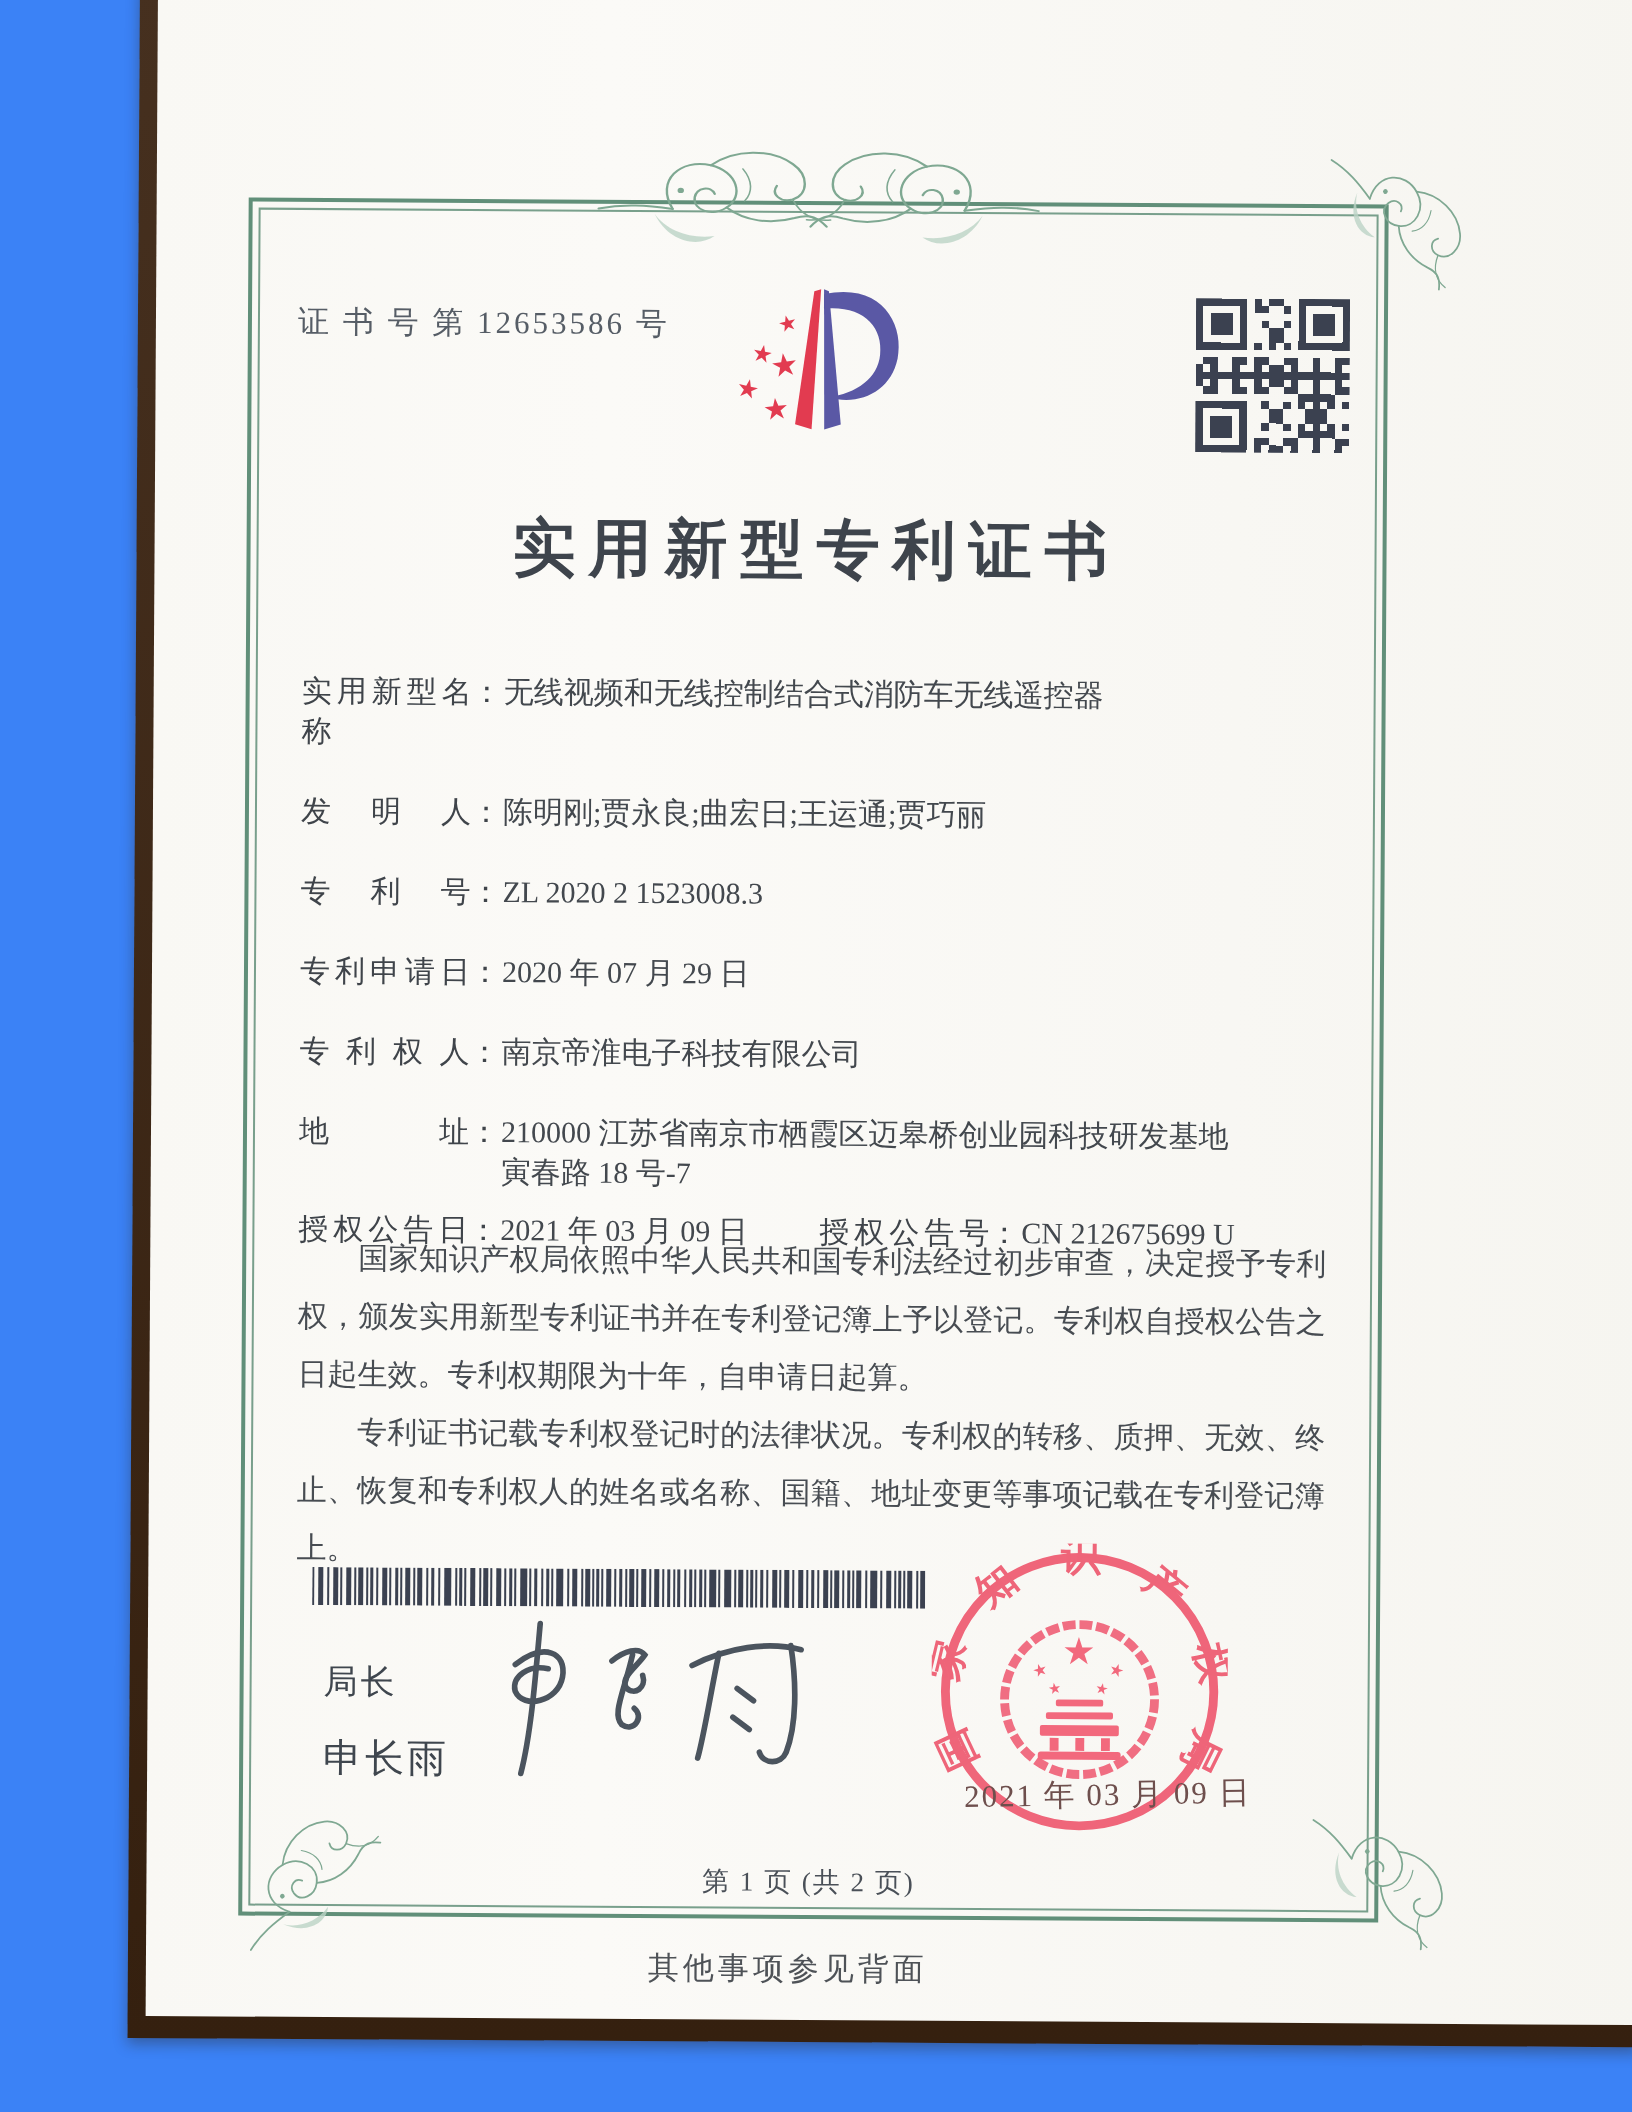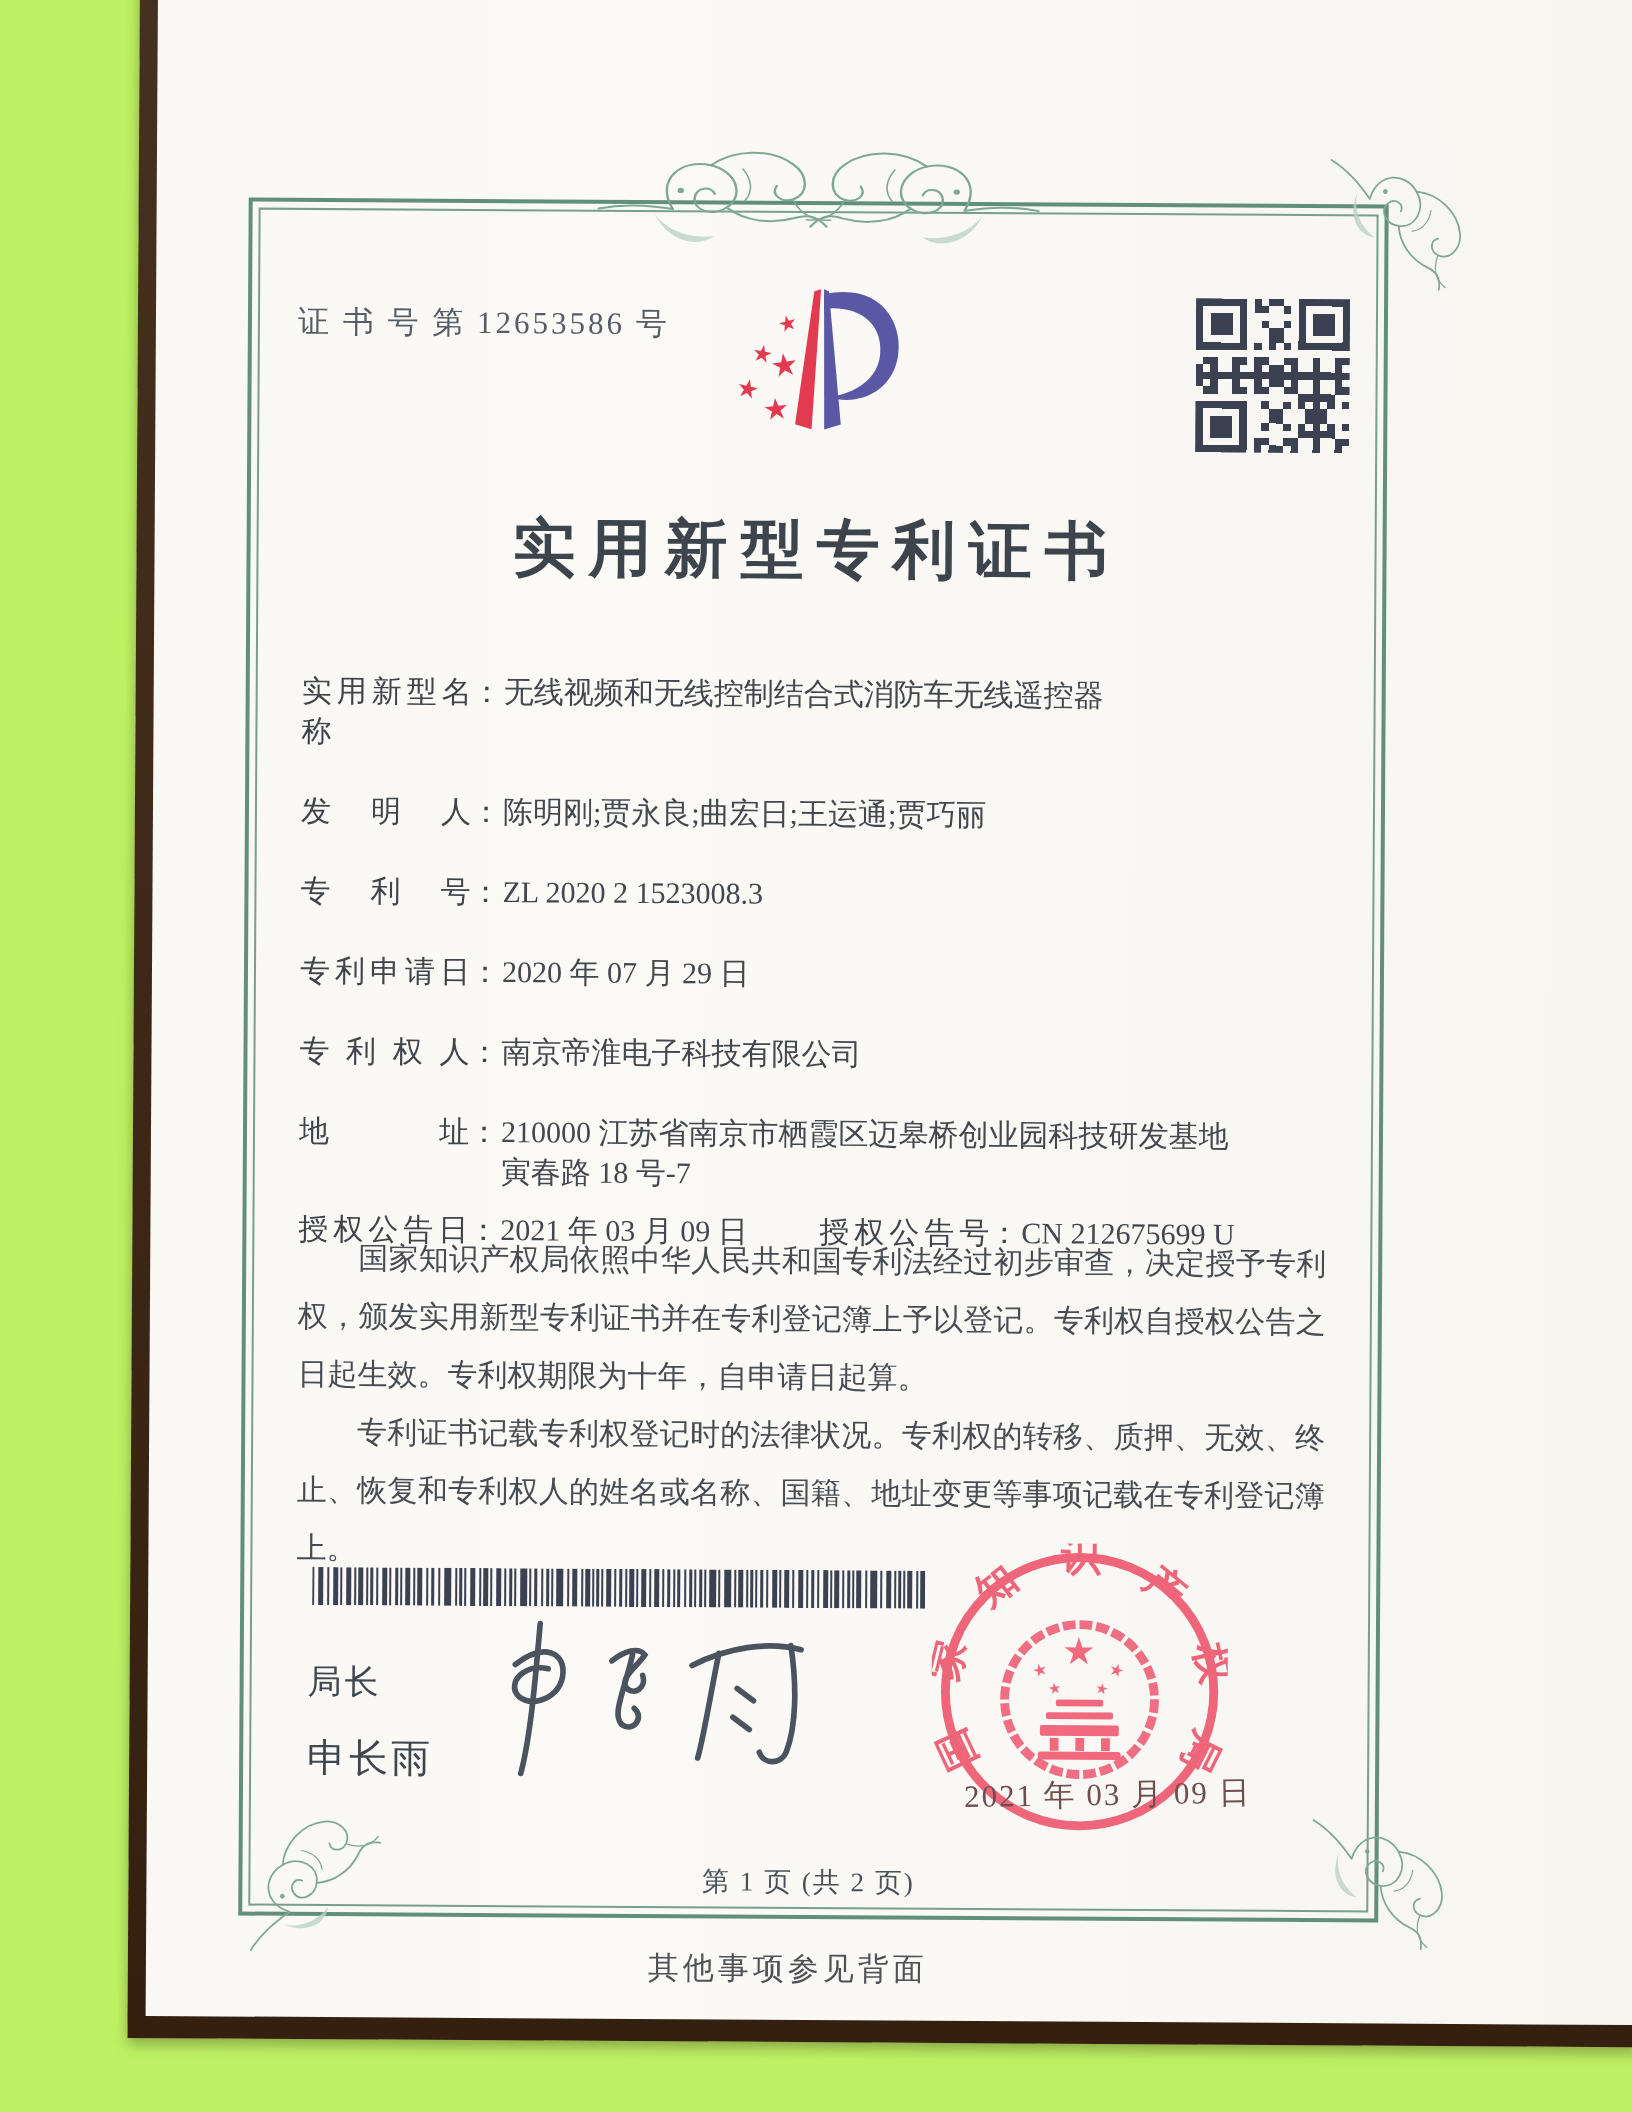--- a/index.html
+++ b/index.html
@@ -3,21 +3,21 @@
 <meta charset="utf-8">
 <style>
   :root{
     --green:#618f79; --orn:#7fa892; --orn-light:#bcd3c5;
     --red:#ef5b71; --logored:#e23b50; --logoblue:#5a58a5;
     --ink:#474d54; --code:#3b4150; --brown:#3a2517;
   }
   *{margin:0;padding:0;box-sizing:border-box;}
   html,body{width:1632px;height:2112px;background:#ffffff;overflow:hidden;}
   body{font-family:"Liberation Serif","DejaVu Serif",serif;color:var(--ink);}
-  .stage{position:relative;width:1632px;height:2112px;overflow:hidden;background:#bef264;}
+  .stage{position:relative;width:1632px;height:2112px;overflow:hidden;background:#3b82f6;}
   .backdrop{position:absolute;left:140px;top:-18px;width:1512px;height:2056px;
     background:linear-gradient(180deg,#46301f,#35200f);transform:rotate(.35deg);
     transform-origin:top left;box-shadow:0 6px 14px rgba(40,25,12,.35);}
   .paper{position:absolute;left:158px;top:-14px;width:1500px;height:2030px;
     background:linear-gradient(90deg,#f9f8f4,#fbfaf7 30%,#f8f7f3 72%,#f6f5f0);
     transform:rotate(.35deg);transform-origin:top left;}
   .content{position:absolute;left:-158px;top:14px;width:1632px;height:2112px;}
 
   .frame{position:absolute;left:250px;top:197px;width:1140px;height:1718px;
     border:4px solid var(--green);}
@@ -40,21 +40,21 @@
   .fvalue{flex:1;}
   .frow.addr{margin-bottom:18px;}
   .grant-pair2{position:absolute;left:521px;top:0;display:flex;align-items:baseline;}
 
   .paras{position:absolute;left:306px;top:1228px;width:1028px;font-size:30px;
     line-height:58px;text-align:justify;color:#474c52;}
   .paras p{text-indent:2em;}
 
   .barcode{position:absolute;left:322px;top:1566px;width:613px;height:38px;}
 
-  .officer{position:absolute;left:318px;top:1658px;
+  .officer{position:absolute;left:334px;top:1658px;
     font-family:"Liberation Sans","DejaVu Sans",sans-serif;color:#3f464e;}
   .officer .o-title{font-size:34px;margin-bottom:26px;letter-spacing:3px;}
   .officer .o-name{font-size:39px;letter-spacing:3px;}
 
   .signature{position:absolute;left:468px;top:1596px;width:370px;height:190px;}
 
   .seal{position:absolute;left:942px;top:1538px;width:296px;height:296px;opacity:.93;}
   .seal-date{position:absolute;left:975px;top:1768px;font-size:31px;letter-spacing:2px;
     color:#6e4f4d;transform:rotate(-1.2deg);z-index:5;}
 

